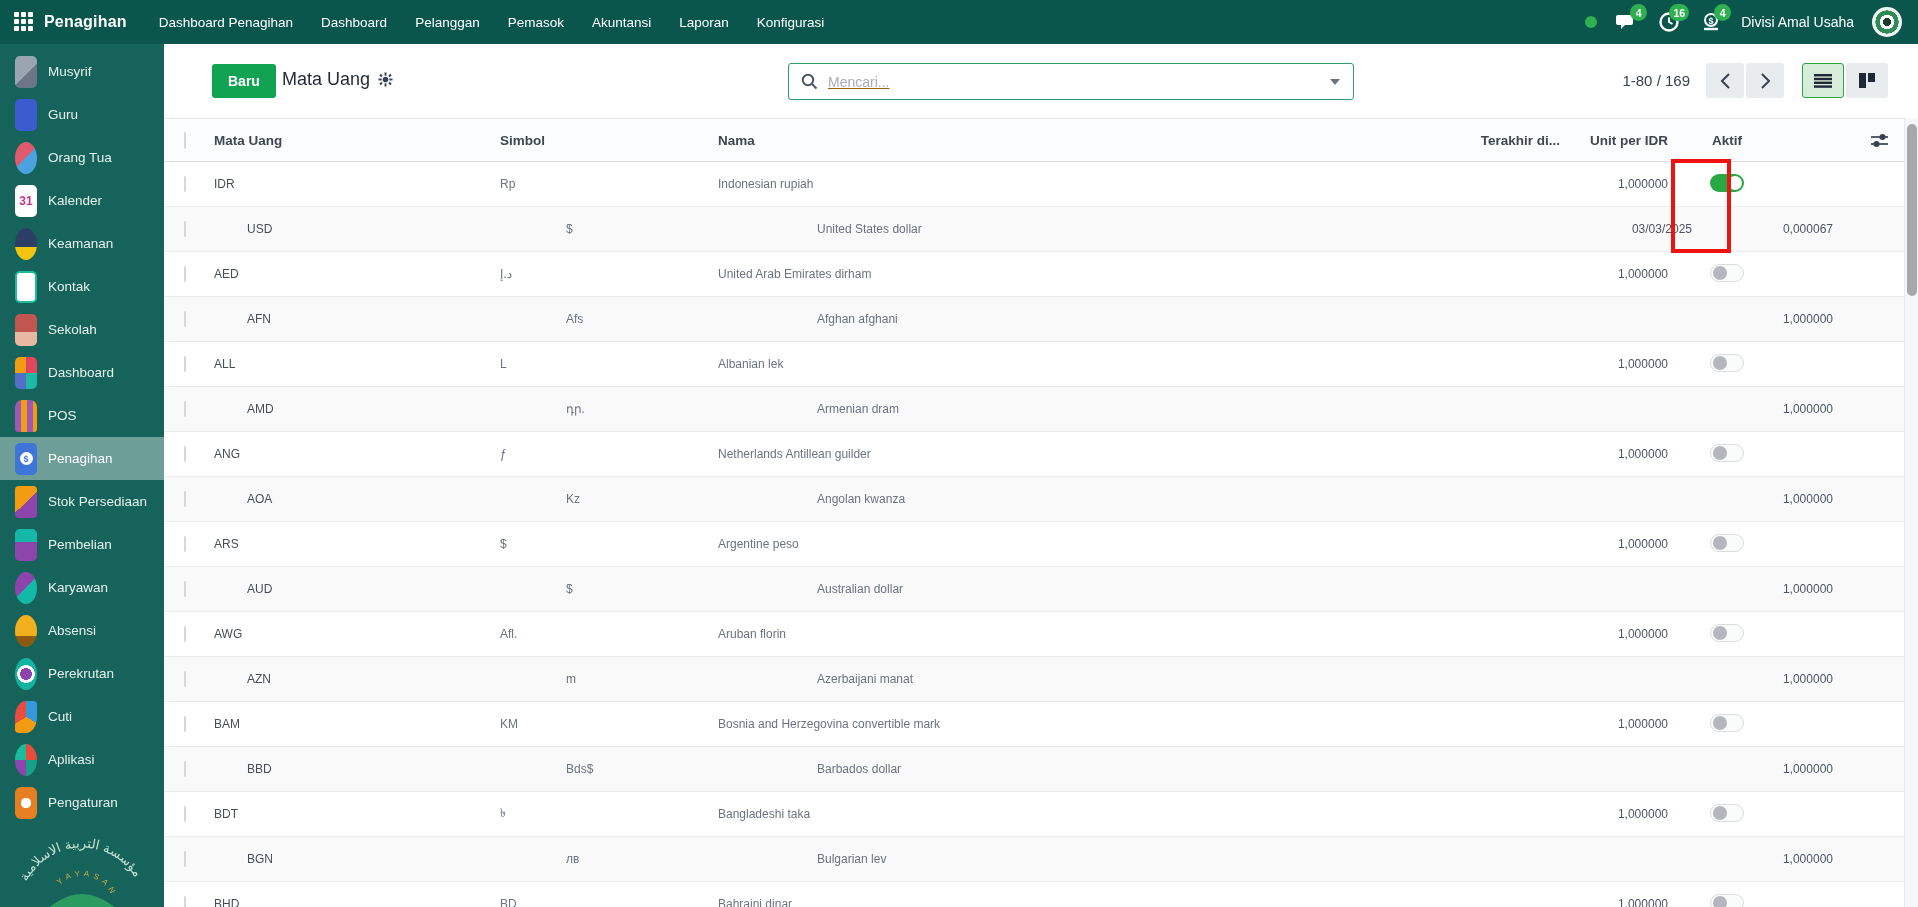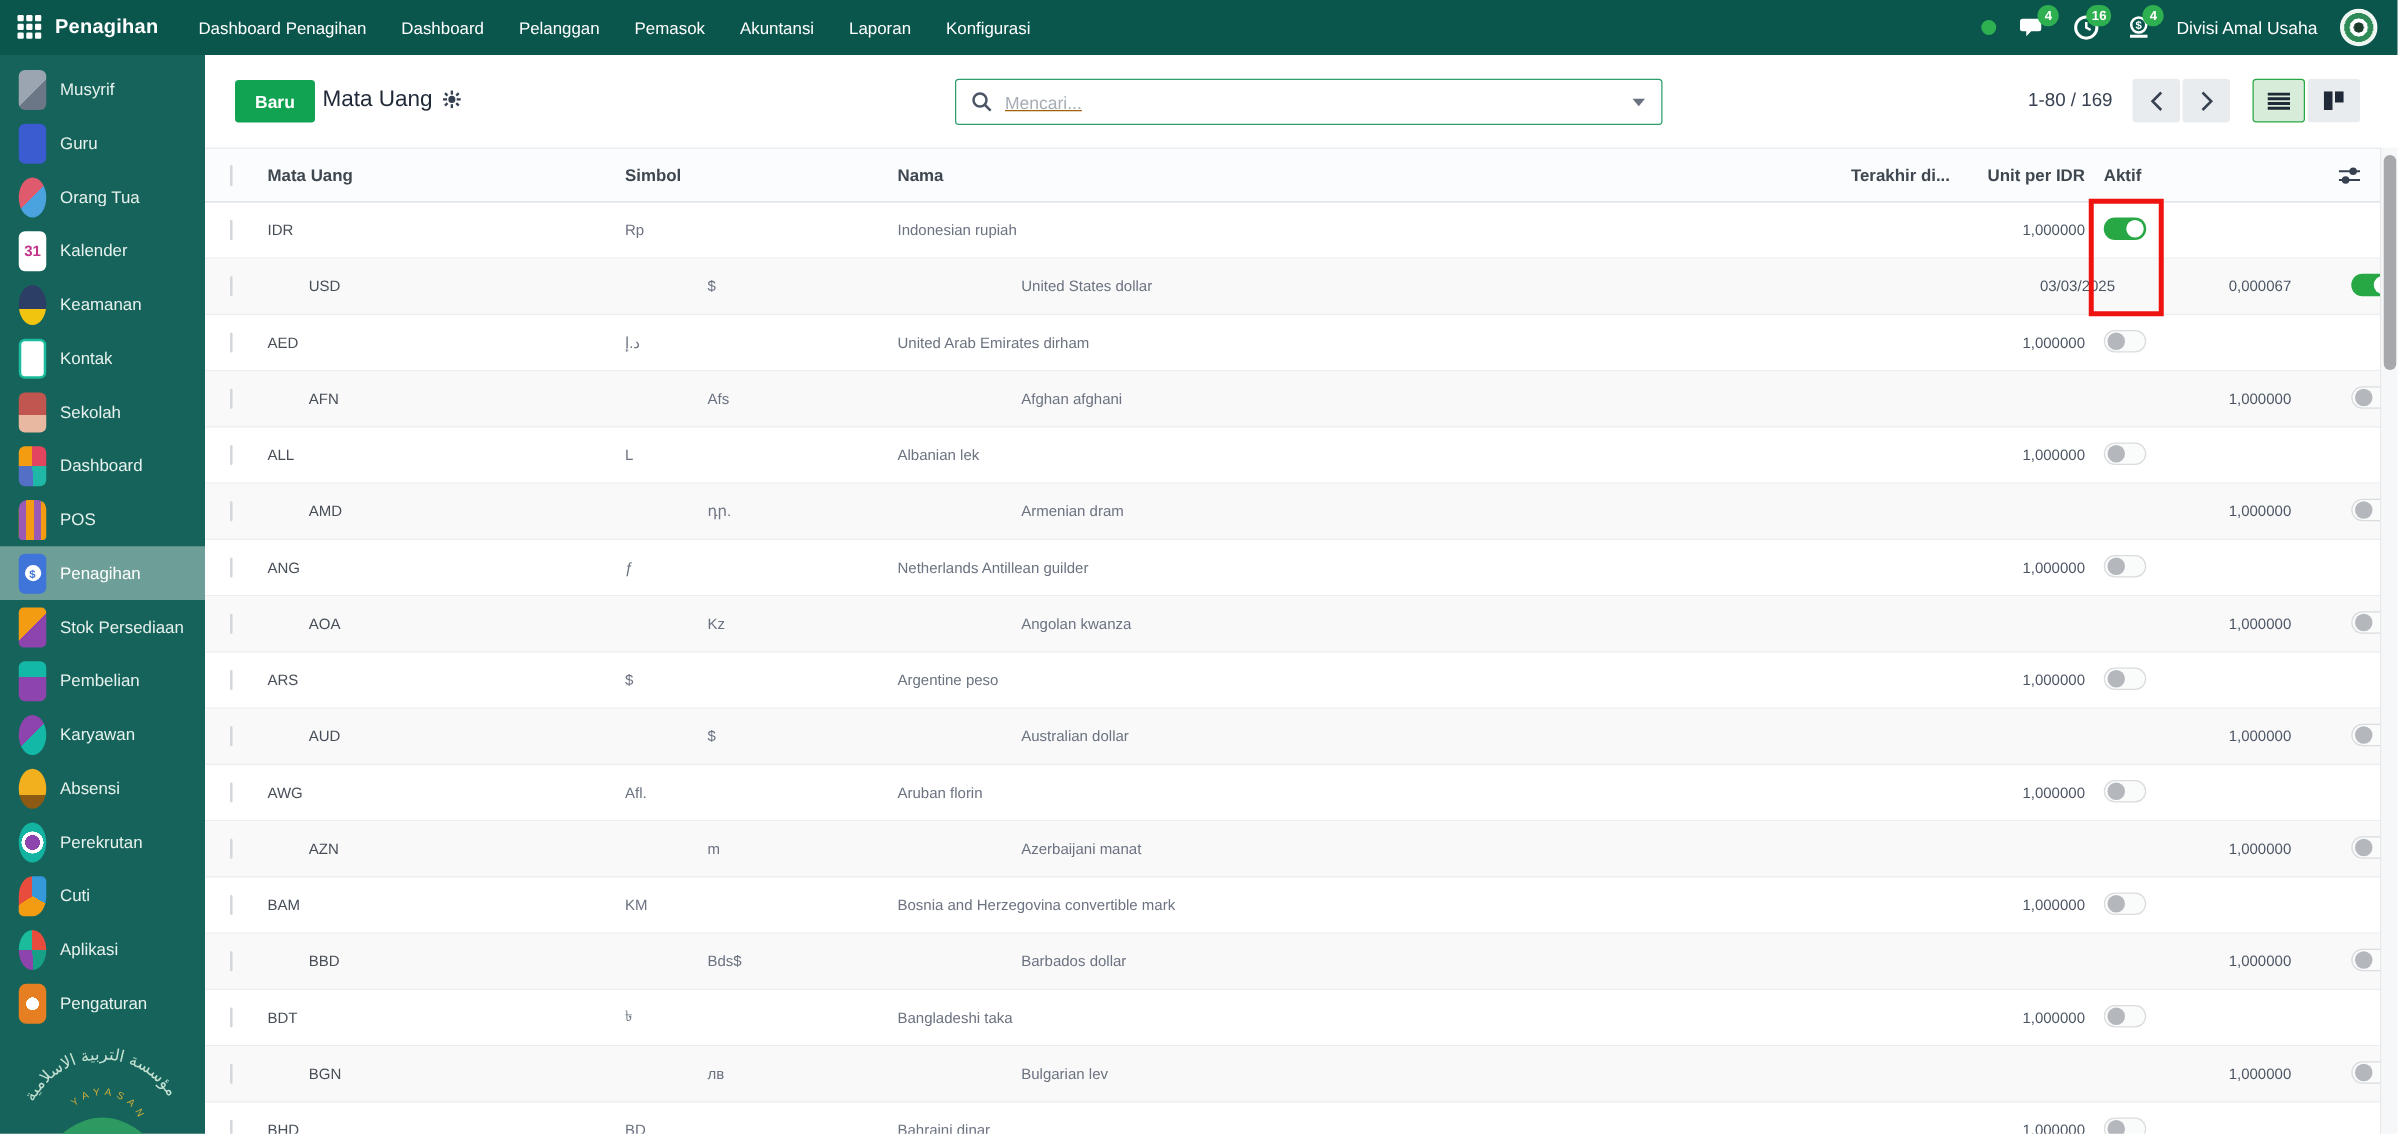--- a/index.html
+++ b/index.html
@@ -45,21 +45,21 @@
   .ic-absensi { background:linear-gradient(180deg,#f2b01e 65%,#8c5a12 65%); border-radius:50%; }
   .ic-perekrutan { background:radial-gradient(circle,#8e44ad 0 30%,#ffffff 31% 45%,#12b3a0 46%); border-radius:50%; }
   .ic-cuti { background:conic-gradient(#3498db 0 33%,#f39c12 0 66%,#e74c3c 0); border-radius:50% 4px 50% 4px; }
   .ic-aplikasi { background:conic-gradient(#e74c3c 0 25%,#16a085 0 50%,#8e44ad 0 75%,#1abc9c 0); border-radius:50%; }
   .ic-pengaturan { background:radial-gradient(circle,#ffffff 0 26%,#e67e22 27%); border-radius:6px; }
   .side-logo { position:absolute; left:50%; transform:translateX(-50%); bottom:-62px; width:150px; height:170px; opacity:.95; }
 
   
   .main { position:absolute; top:44px; left:164px; width:1754px; height:863px; background:#fff; }
 
-  .control { position:relative; height:74px; }
+  .control { position:relative; height:74px;margin-left:24px; }
   .btn-new { position:absolute; left:24px; top:20px; height:34px; padding:0 16px; background:#12a352; border:none; border-radius:3px; color:#fff; font-weight:bold; font-size:14px; cursor:pointer; }
   .view-title { position:absolute; left:94px; top:25px; font-size:18px; color:#1f2937; display:flex; align-items:center; gap:8px; }
   .gear { cursor:pointer; display:flex; }
   .searchbox { position:absolute; left:600px; top:19px; width:566px; height:37px; border:1px solid #2d9e6b; border-radius:3px; display:flex; align-items:center; background:#fff; }
   .searchbox .mag { margin:0 10px 0 12px; display:flex; }
   .searchbox input { flex:1; border:none; outline:none; font-size:14px; color:#a16207; font-family:"Liberation Sans", sans-serif;text-decoration:underline; }
   .searchbox input::placeholder { color:#a7adb5; }
   .search-caret { width:36px; align-self:stretch; display:flex; align-items:center; justify-content:center; cursor:pointer; }
   .search-caret::after { content:""; border-left:5px solid transparent; border-right:5px solid transparent; border-top:6px solid #6b7280; }
   .pager { position:absolute; right:30px; top:19px; display:flex; align-items:center; gap:10px; }
@@ -73,21 +73,21 @@
   
   .table { position:absolute; top:74px; left:0; width:1740px; bottom:0; overflow:hidden; }
   .trow { display:grid; grid-template-columns:30px 286px 218px 672px 170px 108px 103px 1fr 36px; align-items:center; padding:0 16px 0 20px; }
   .thead { height:44px; background:#fbfcfd; border-top:1px solid #e4e7ea; border-bottom:1px solid #d9dde1; font-weight:bold; font-size:13.5px; color:#3f4750; }
   .tbody .trow { height:45px; border-bottom:1px solid #ecedef; font-size:12px; cursor:pointer; }
   .tbody .trow.even { background:#f9f9fa;gap:33px; }
   .cell-right { text-align:right; }
   .col-code { color:#474e57; }
   .col-sym, .col-name { color:#6b7280; }
   .col-date, .col-unit { color:#4b5563; }
-  .col-active { padding-left:15px; }
+  .col-active { padding-left:15px;text-align:center; }
   .chk { width:15px; height:15px; border:1px solid #d4d7db; border-radius:3px; background:#f4f5f6; cursor:pointer; }
   .toggle { width:34px; height:18px; border-radius:9px; position:relative; display:inline-block; cursor:pointer; }
   .toggle.on { background:#28a745; }
   .toggle.on .knob { position:absolute; right:2px; top:2px; width:14px; height:14px; border-radius:50%; background:#fff; }
   .toggle.off { background:#fafbfb; border:1px solid #dadce0; }
   .toggle.off .knob { position:absolute; left:2px; top:1px; width:14px; height:14px; border-radius:50%; background:#b4b8bd; }
   .col-settings { display:flex; justify-content:flex-end; }
   .sliders { cursor:pointer; display:flex; }
 
   

